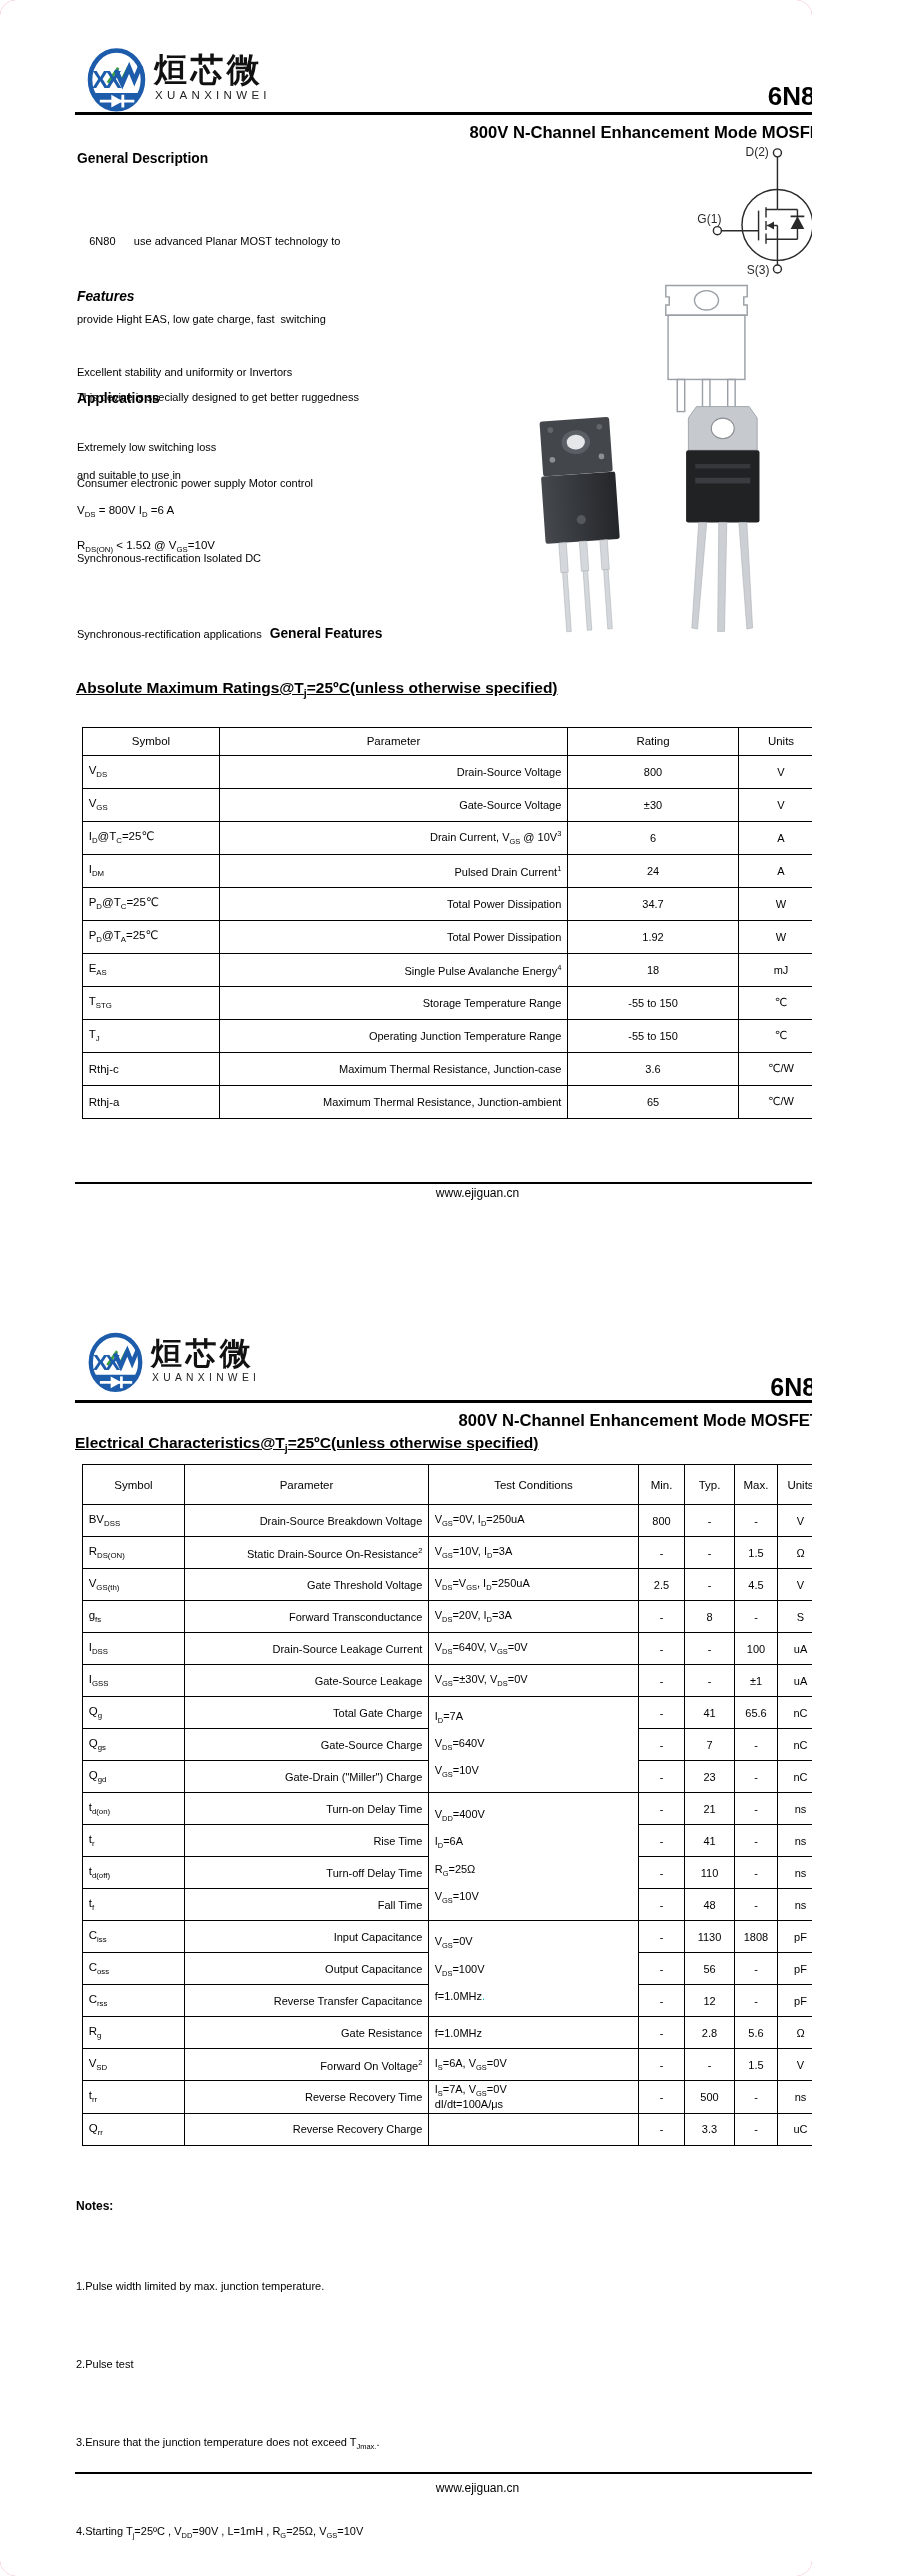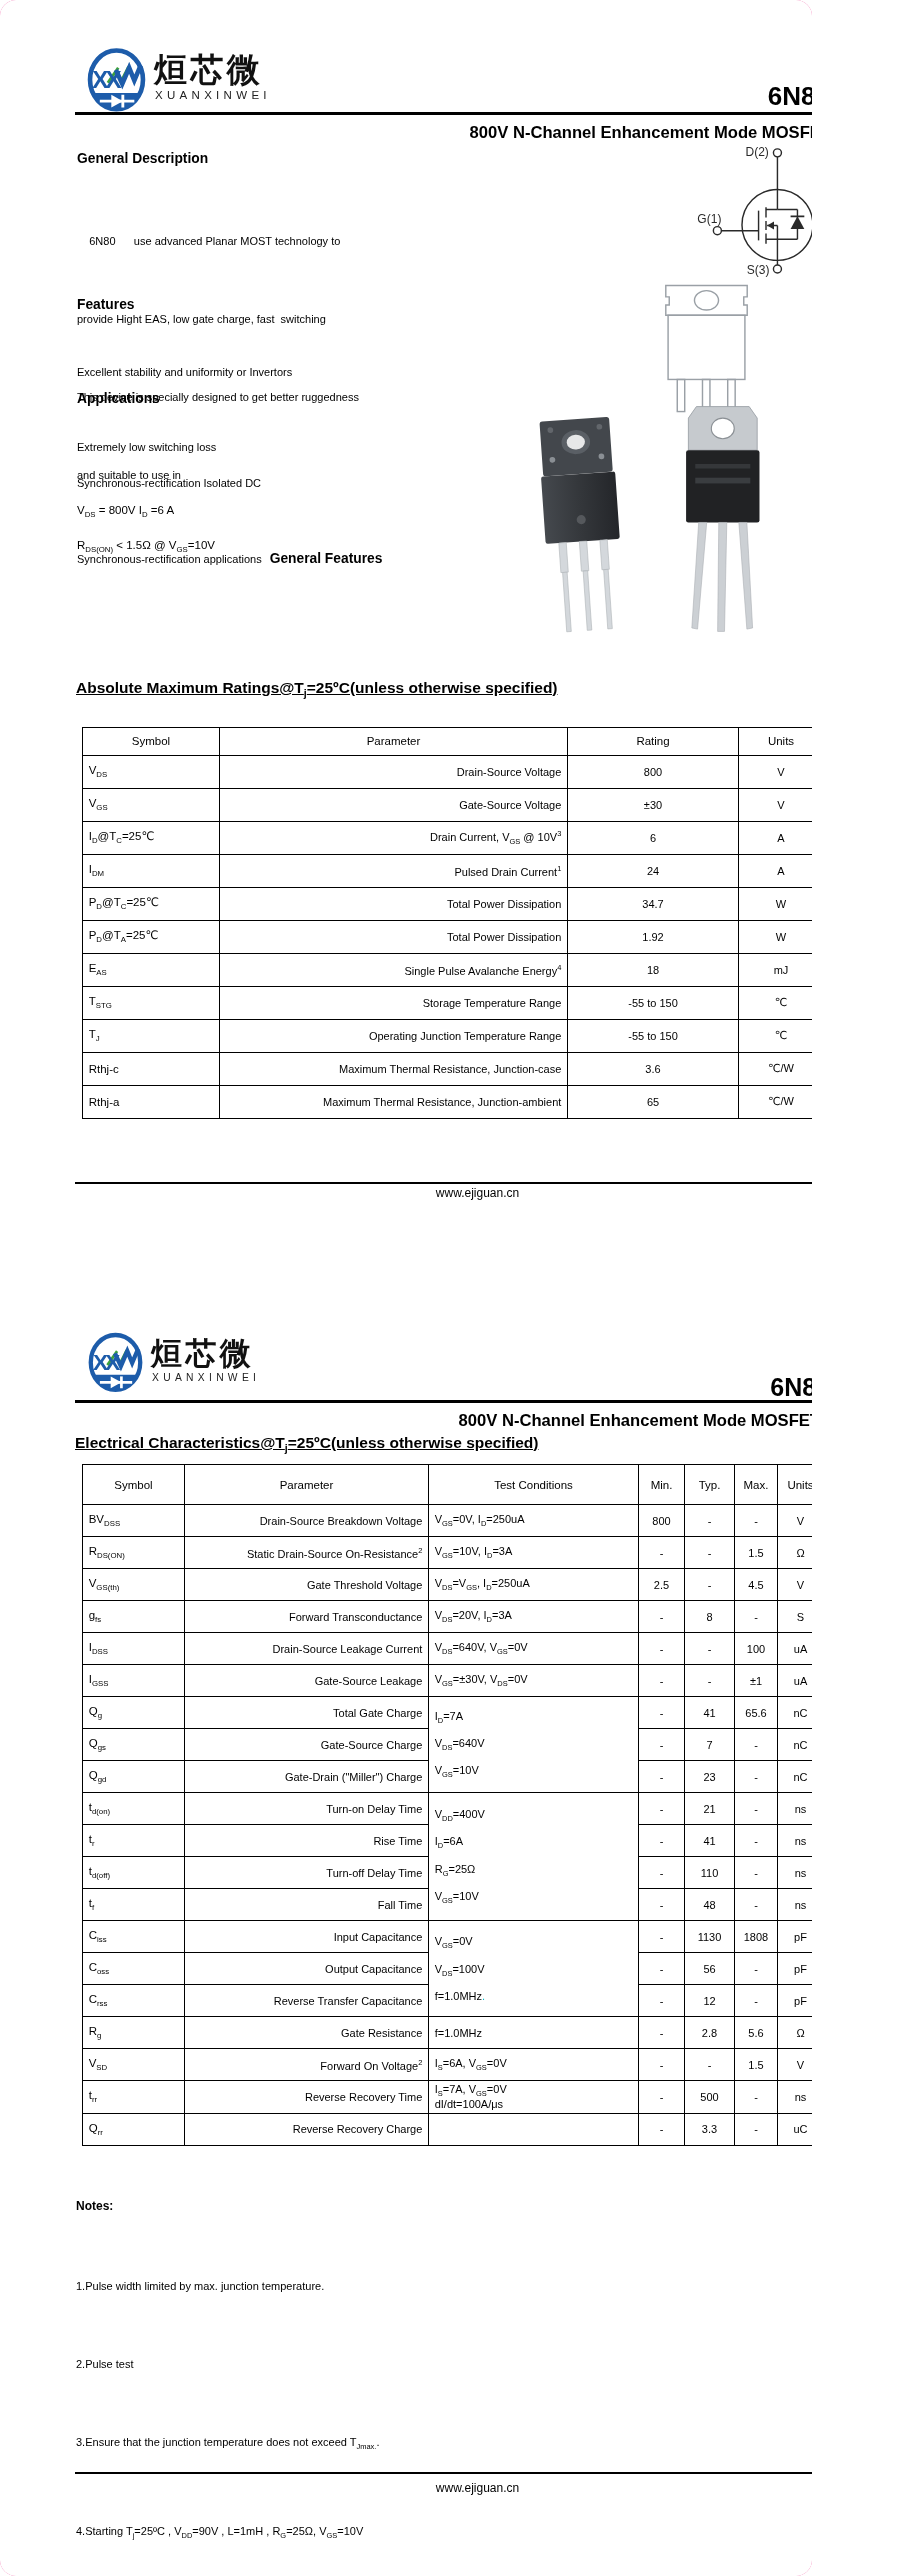--- a/index.html
+++ b/index.html
@@ -66,28 +66,29 @@
     <div class="abs subtitle" style="left:343px;top:123px;">800V N-Channel Enhancement Mode MOSFET</div>
 
     <div class="abs h-sec" style="left:77px;top:151px;">General Description</div>
     <div class="abs bodytext" style="left:77px;top:176px;">
       <div>    6N80      use advanced Planar MOST technology to</div>
       <div>provide Hight EAS, low gate charge, fast  switching</div>
       <div>This device is specially designed to get better ruggedness</div>
       <div>and suitable to use in</div>
     </div>
 
-    <div class="abs h-sec" style="left:77px;top:297px;">Features</div>
+    <div class="abs h-sec" style="left:77px;top:289px;font-style:italic;">Features</div>
     <div class="abs bodytext feat-lines" style="left:77px;top:310px;">
       <div>Excellent stability and uniformity or Invertors</div>
       <div>Extremely low switching loss</div>
     </div>
 
     <div class="abs h-sec" style="left:77px;top:391px;">Applications</div>
     <div class="abs bodytext apps-lines" style="left:77px;top:421px;width:631px;">
+      <div>Consumer electronic power supply Motor control</div>
       <div>Synchronous-rectification Isolated DC</div>
       <div><span>Synchronous-rectification applications</span><span class="gf-head">General Features</span></div>
     </div>
     <div class="abs gf-lines" style="left:77px;top:495px;">
       <div>V<sub>DS</sub> = 800V  I<sub>D</sub> =6 A</div>
       <div>R<sub>DS(ON)</sub> &lt; 1.5Ω @ V<sub>GS</sub>=10V</div>
     </div>
 
     <svg class="abs" style="left:680px;top:142px;" width="172" height="143" viewBox="0 0 300 250">
       <g stroke="#2a2a2a" stroke-width="2.5" fill="none">

